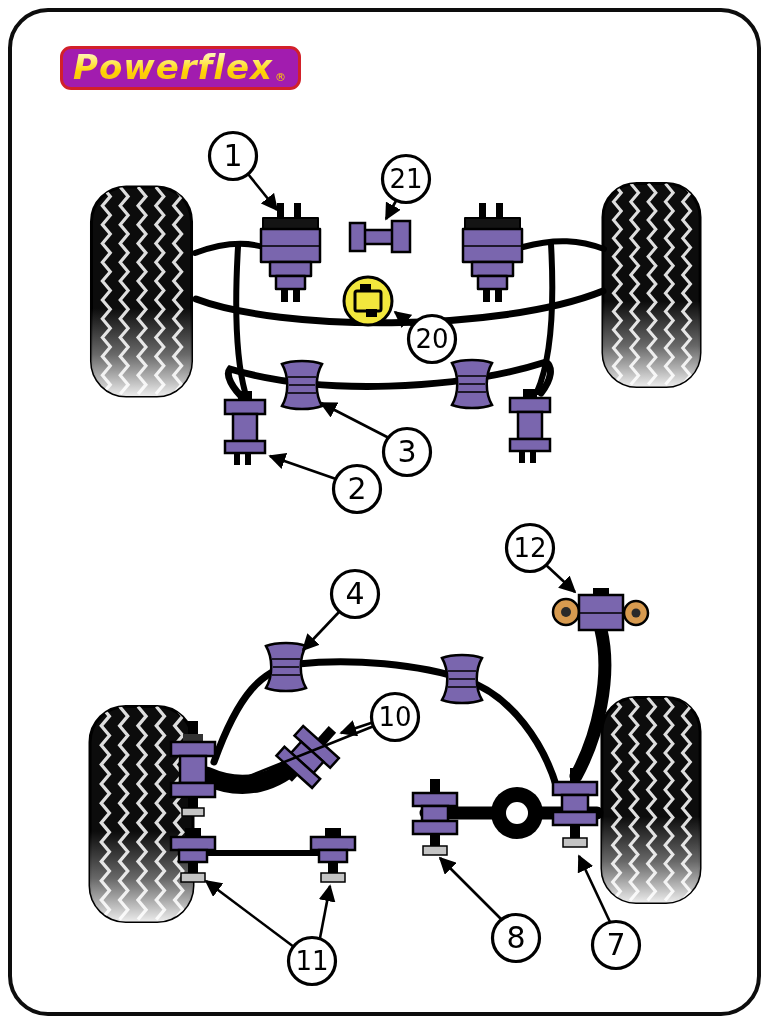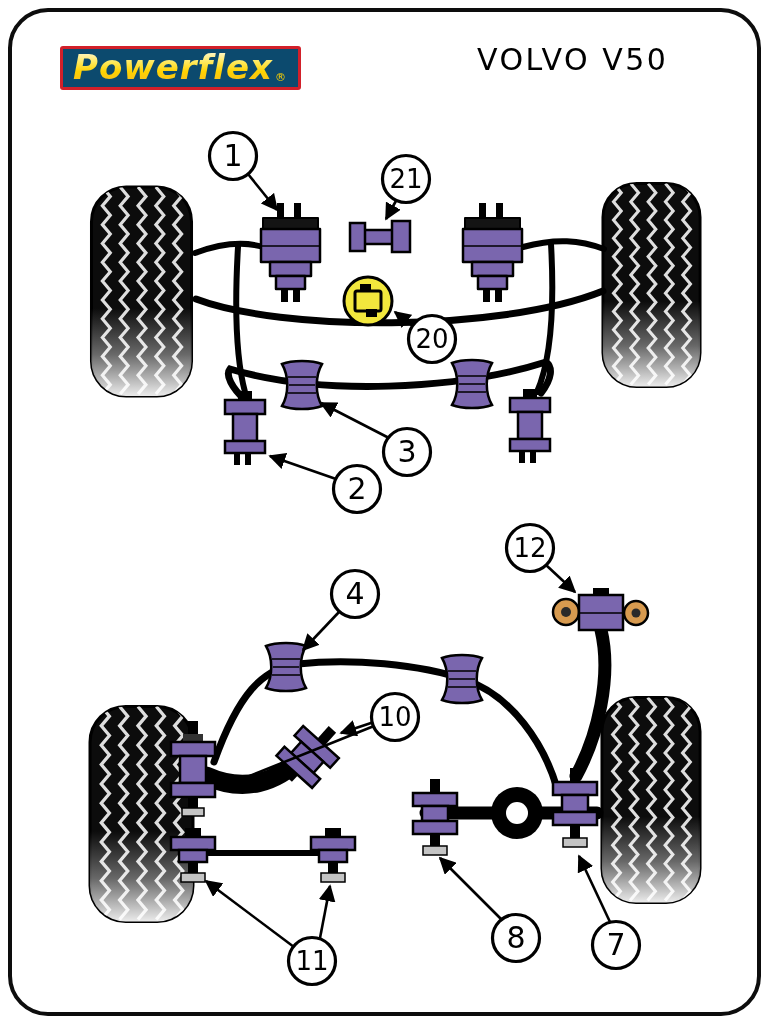--- a/index.html
+++ b/index.html
@@ -1,21 +1,21 @@
 <!DOCTYPE html>
 <html><head>
 <meta charset="utf-8">
 <style>
   html,body{margin:0;padding:0;background:#fff;}
   .page{position:relative;width:769px;height:1024px;background:#ffffff;overflow:hidden;
         font-family:"DejaVu Sans",sans-serif;}
   .frame{position:absolute;left:8px;top:8px;right:8px;bottom:8px;
          border:4px solid #0d0d0d;border-radius:40px;pointer-events:none;}
-  .logo{position:absolute;left:60px;top:46px;background:#0c4a6e;border:3px solid #d2202a;
-        border-radius:3px;padding:1px 12px 3px 10px;line-height:1;}
+  .logo{position:absolute;left:60px;top:46px;background:#a21caf;border:3px solid #d2202a;
+        border-radius:11px;padding:1px 12px 3px 10px;line-height:1;}
   .logo-text{font-size:34px;font-style:italic;font-weight:bold;letter-spacing:1px;color:#ffd200;}
   @supports ((-webkit-background-clip:text) or (background-clip:text)){
     .logo-text{background:linear-gradient(#ffffff 0%,#ffe95c 38%,#ffd200 62%,#f5b62e 100%);
                -webkit-background-clip:text;background-clip:text;color:transparent;}
   }
   .reg{font-size:11px;color:#ffd200;margin-left:2px;font-style:normal;
        display:inline-block;transform:translateY(2px);}
   .title{position:absolute;left:477px;top:42px;font-size:30px;letter-spacing:2.5px;color:#000;}
   svg.diagram{position:absolute;left:0;top:0;}
   .cnum{fill:#000;}
@@ -25,21 +25,20 @@
 </head>
 <body>
 
 <div class="page">
   <div class="frame"></div>
 
   <div class="logo">
     <span class="logo-text">Powerflex</span><span class="reg">®</span>
   </div>
 
-  <div class="title">VOLVO V50</div>
 
   <svg class="diagram" width="769" height="1024" viewBox="0 0 769 1024">
     <defs>
       <linearGradient id="fadeG" x1="0" y1="0" x2="0" y2="1">
         <stop offset="0.58" stop-color="#ffffff" stop-opacity="0"></stop>
         <stop offset="0.80" stop-color="#ffffff" stop-opacity="0.38"></stop>
         <stop offset="1" stop-color="#ffffff" stop-opacity="0.92"></stop>
       </linearGradient>
       <path id="zig" d="M0,2 l8,9.5 l-8,9.5 l8,9.5 l-8,9.5 l8,9.5 l-8,9.5 l8,9.5 l-8,9.5 l8,9.5 l-8,9.5 l8,9.5 l-8,9.5 l8,9.5 l-8,9.5 l8,9.5 l-8,9.5 l8,9.5 l-8,9.5 l8,9.5 l-8,9.5 l8,9.5 l-8,9.5"></path>
       <symbol id="tire" viewBox="0 0 105 215">

